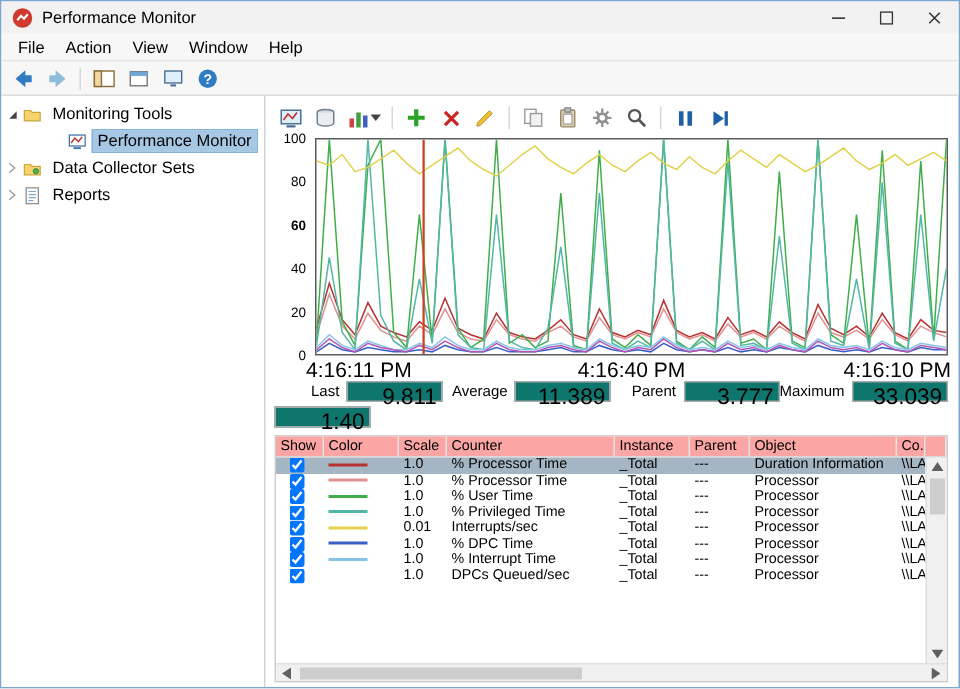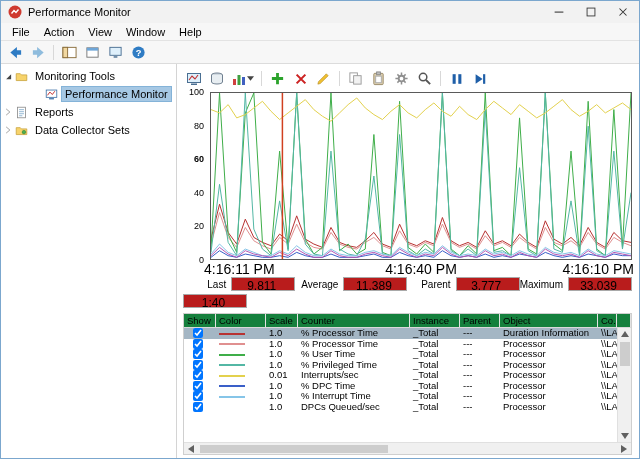--- a/index.html
+++ b/index.html
@@ -19,34 +19,34 @@
 .tree-pane{width:176px;flex:none;border-right:1px solid #d4d4d4;padding-top:3px;overflow:hidden;background:#fff}
 .tree-row{height:18px;display:flex;align-items:center;white-space:nowrap}
 .chev{width:13px;height:13px;flex:none;display:flex;align-items:center;justify-content:center}
 .ticon{width:15px;height:14px;flex:none;display:flex;align-items:center;justify-content:center;margin-right:3px}
 .tree-label{padding:1px 3px}
 .tree-row.selected .tree-label{background:#a6c8e4;outline:1px solid #84b3d8}
 .lvl1{padding-left:3px}.lvl2{}.lvl3{padding-left:43px}
 .content-pane{flex:1;min-width:0;display:flex;flex-direction:column;padding:0 7px 3px 6px}
 .graph-toolbar{height:26px;flex:none;display:flex;align-items:center;gap:2px;padding-top:3px}
 .gbtn{height:20px;min-width:21px;display:flex;align-items:center;justify-content:center;border:1px solid transparent;border-radius:2px;padding:0 1px}
-.chart-wrap{flex:none;height:168px;position:relative;padding-left:27px;margin-top:2px}
+.chart-wrap{flex:none;height:145px;position:relative;padding-left:27px;margin-top:2px}
 .y-axis{position:absolute;left:0;top:0;bottom:0;width:25px}
 .ytick{position:absolute;right:4px;font-size:9px;line-height:9px}
 .plot{width:100%;height:100%;border:1px solid #5a5a5a;background:#fff}
 .plot svg{display:block;width:100%;height:100%}
 .x-axis{position:relative;height:13px;margin-left:27px;font-size:14px}
 .xtick{position:absolute;top:1px;white-space:nowrap}
 .xt0{left:-6px}.xt1{left:50%;transform:translateX(-50%)}.xt2{right:-2px}
 .stats{flex:none;margin-top:1px;font-size:10px}
 .stats-row{display:flex;align-items:center;margin-top:3px}
 .stat-label{flex:1;text-align:right;padding-right:5px;white-space:nowrap}
-.stat-box{width:64px;flex:none;height:14px;border:1px solid #a9a9a9;background:#b91c1c;text-align:center;padding:1px 3px 0 0;font-size:12px}
+.stat-box{width:64px;flex:none;height:14px;border:1px solid #a9a9a9;background:#0f766e;text-align:right;padding:1px 3px 0 0;font-size:15px}
 .table-area{flex:1;min-height:0;margin-top:5px;border:1px solid #cfcfcf;display:flex;flex-direction:column;font-size:9.5px}
-.thead{flex:none;display:grid;grid-template-columns:32px 50px 32px 112px 50px 40px 98px 1fr 14px;height:14px;background:#15803d;border-bottom:1px solid #d9d9d9}
+.thead{flex:none;display:grid;grid-template-columns:32px 50px 32px 112px 50px 40px 98px 1fr 14px;height:14px;background:#fca5a5;border-bottom:1px solid #d9d9d9}
 .th{padding:1px 3px;border-right:1px solid #e2e2e2;overflow:hidden;white-space:nowrap}
 .tmid{flex:1;display:flex;min-height:0}
 .tbody{flex:1;overflow:hidden;min-width:0}
 .trow{display:grid;grid-template-columns:32px 50px 32px 112px 50px 40px 98px 1fr;height:10.5px;align-items:center}
 .trow.selected{background:#a4b6c4}
 .tc{padding:0 3px;overflow:hidden;white-space:nowrap;line-height:10px}
 .tc input{width:10px;height:10px;margin:0 0 0 6px;vertical-align:middle}
 .swatch{width:26px;height:2px;display:inline-block;vertical-align:middle}
 .vscroll{width:14px;flex:none;background:#f0f0f0;border-left:1px solid #e0e0e0;display:flex;flex-direction:column;align-items:center}
 .varrow{width:14px;height:12px;display:flex;align-items:center;justify-content:center;flex:none}
@@ -160,39 +160,39 @@
         <span class="tree-label">Performance Monitor</span>
       </div>
       <div class="tree-row lvl2">
         <span class="chev">
             <svg width="10" height="10" viewBox="0 0 16 16">
               <path d="M5 3l6 5-6 5" fill="none" stroke="#999" stroke-width="1.4"></path>
             </svg>
           </span>
         <span class="ticon">
             <svg width="13" height="13" viewBox="0 0 16 16">
-              <rect x="3" y="1.5" width="10" height="13" fill="#fff" stroke="#8a8a8a"></rect>
-              <path d="M5 4.5h6M5 7h6M5 9.5h6M5 12h4" stroke="#7da7c9" stroke-width="1"></path>
-            </svg>
-          </span>
-        <span class="tree-label">Reports</span>
+              <path d="M1.5 4.5h5l1.5 1.5h6.5v7h-13z" fill="#f7d36b" stroke="#caa53d"></path>
+              <circle cx="11" cy="10" r="2.2" fill="#4caf50" stroke="#2e7d32" stroke-width=".6"></circle>
+            </svg>
+          </span>
+        <span class="tree-label">Data Collector Sets</span>
       </div>
       <div class="tree-row lvl2">
         <span class="chev">
             <svg width="10" height="10" viewBox="0 0 16 16">
               <path d="M5 3l6 5-6 5" fill="none" stroke="#999" stroke-width="1.4"></path>
             </svg>
           </span>
         <span class="ticon">
             <svg width="13" height="13" viewBox="0 0 16 16">
-              <path d="M1.5 4.5h5l1.5 1.5h6.5v7h-13z" fill="#f7d36b" stroke="#caa53d"></path>
-              <circle cx="11" cy="10" r="2.2" fill="#4caf50" stroke="#2e7d32" stroke-width=".6"></circle>
-            </svg>
-          </span>
-        <span class="tree-label">Data Collector Sets</span>
+              <rect x="3" y="1.5" width="10" height="13" fill="#fff" stroke="#8a8a8a"></rect>
+              <path d="M5 4.5h6M5 7h6M5 9.5h6M5 12h4" stroke="#7da7c9" stroke-width="1"></path>
+            </svg>
+          </span>
+        <span class="tree-label">Reports</span>
       </div>
     </div>
 
     <div class="content-pane">
 
       <div class="graph-toolbar">
         <span class="gbtn">
             <svg width="16" height="16" viewBox="0 0 16 16">
               <rect x="1.5" y="2.5" width="13" height="9" fill="#dff0fb" stroke="#4a6f92"></rect>
               <polyline points="3,9 6,5 9,8 12,4" stroke="#c03030" stroke-width="1.1" fill="none"></polyline>

